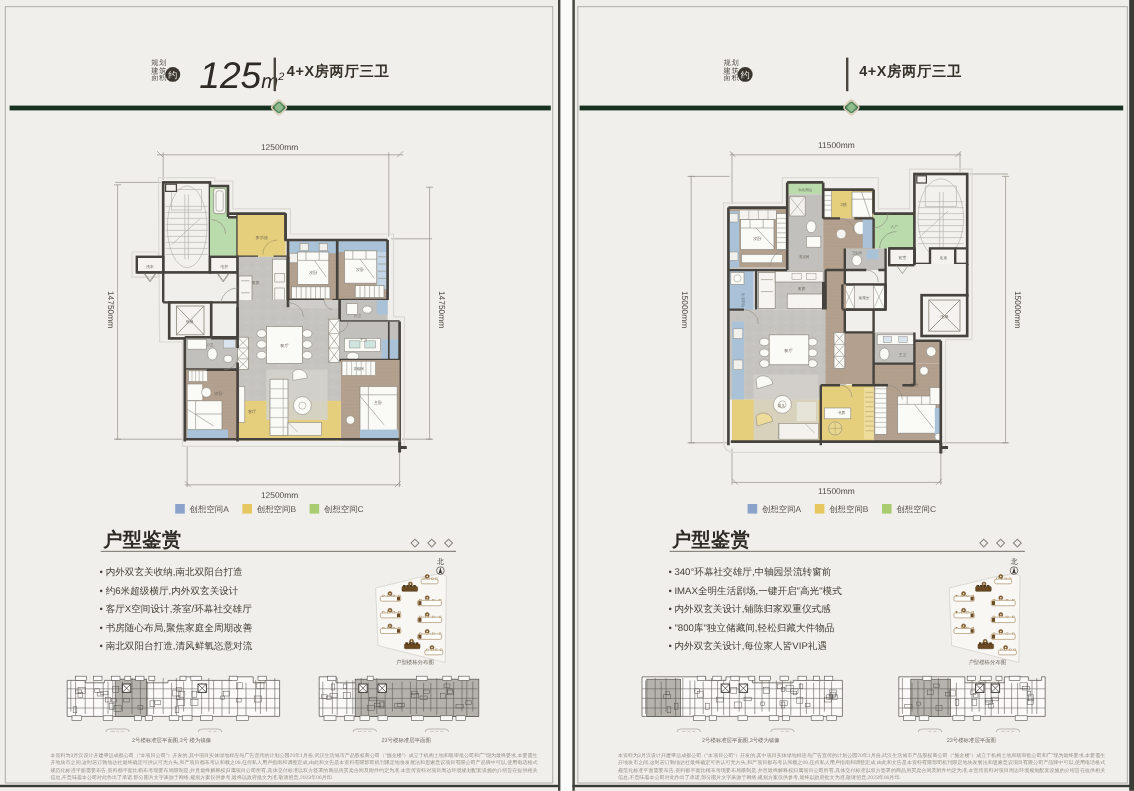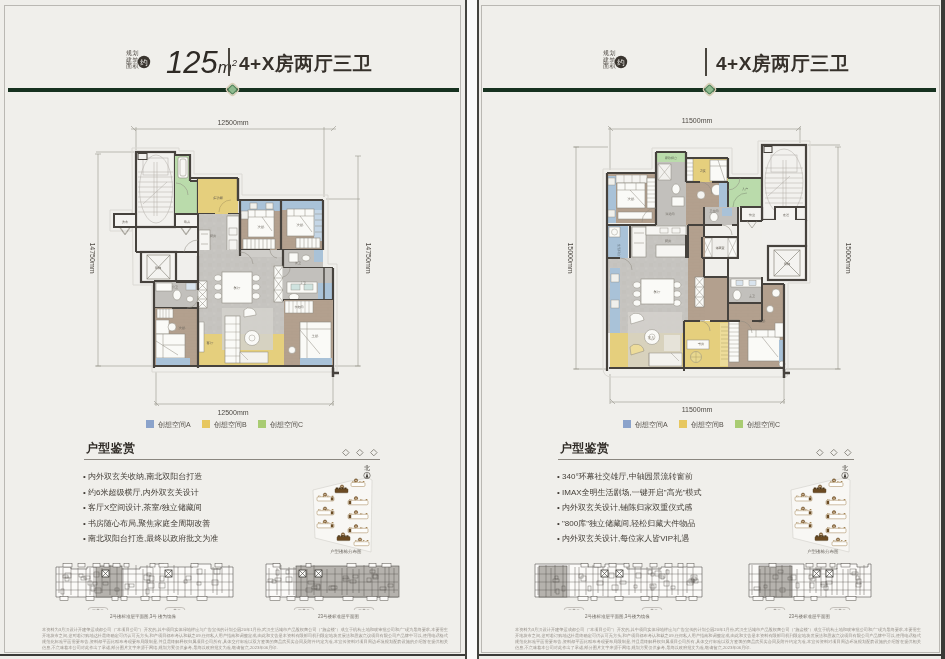--- a/index.html
+++ b/index.html
@@ -5,25 +5,25 @@
   html,body{margin:0;padding:0;} 
   body{width:945px;height:659px;position:relative;background:#fbfbfa;font-family:"Liberation Sans",sans-serif;overflow:hidden;}
   .page{position:absolute;top:0;height:659px;background:#efeeea;}
   #page1{left:0;width:466px;}
   #page2{left:477px;width:468px;}
   .frame{position:absolute;border:1px solid #bab8b3;background:#f0efeb;}
   .edge-bottom{position:absolute;top:654px;left:0;right:0;height:2px;background:#3a3a37;}
   .hdr{position:absolute;color:#36312b;}
   .small3{font-size:6px;line-height:6.5px;color:#4f4a44;letter-spacing:0.5px;}
   .bignum{font-size:31px;font-weight:400;letter-spacing:0px;color:#2e2a25;white-space:nowrap;}
-  .rtype{font-size:19px;font-weight:700;color:#36312b;letter-spacing:0.5px;white-space:nowrap;}
+  .rtype{font-size:12px;font-weight:700;color:#36312b;letter-spacing:0.5px;white-space:nowrap;}
   .gline{position:absolute;height:4px;background:#16311f;}
   .legend{position:absolute;font-size:7px;color:#55504a;}
   .legend span.sq{display:inline-block;width:8px;height:8px;vertical-align:-1px;margin-right:4px;}
-  .sectitle{position:absolute;font-size:12px;font-weight:700;color:#2e2a25;letter-spacing:0.3px;}
+  .sectitle{position:absolute;font-size:16px;font-weight:700;color:#2e2a25;letter-spacing:0.3px;}
   .secline{position:absolute;height:1px;background:#8a867f;}
   .bullets{position:absolute;font-size:8px;color:#423d36;line-height:15.6px;letter-spacing:0px;}
   .bullets div:before{content:"\2022  ";font-size:8px;}
   .cap{position:absolute;font-size:4.5px;color:#6e6962;}
   .fineprint{position:absolute;font-size:4.2px;line-height:6.1px;color:#958f88;text-align:justify;}
 </style>
 </head>
 <body>
 
 <div class="page" id="page1">
@@ -326,23 +326,23 @@
       <g fill="none" stroke="#8b8780" stroke-width="0.9">
         <rect x="3.5" y="3.3" width="4.6" height="4.6" transform="rotate(45 5.8 5.6)"></rect>
         <rect x="17.5" y="3.3" width="4.6" height="4.6" transform="rotate(45 19.8 5.6)"></rect>
         <rect x="31.5" y="3.3" width="4.6" height="4.6" transform="rotate(45 33.8 5.6)"></rect>
       </g>
     </svg>
 
   <div class="bullets" style="left:83px;top:469px;">
     <div>内外双玄关收纳,南北双阳台打造</div>
     <div>约6米超级横厅,内外双玄关设计</div>
-    <div>客厅X空间设计,茶室/独立储藏间</div>
+    <div>客厅X空间设计,茶室/环幕社交雄厅</div>
     <div>书房随心布局,聚焦家庭全周期改善</div>
-    <div>南北双阳台打造,最终以政府批文为准</div>
+    <div>南北双阳台打造,清风鲜氧恣意对流</div>
   </div>
 
   <svg id="map1" style="position:absolute;left:308px;top:458px;" width="80" height="100" viewBox="0 0 80 100">
       <polygon points="5,32 42,23 60,20 64,22 63,94 7,80" fill="#f8f7f4" stroke="#cbc8c2" stroke-width="0.5"></polygon>
       <text x="59" y="12" font-size="6" fill="#3c3832" text-anchor="middle">北</text>
       <circle cx="59" cy="17.5" r="3.2" fill="none" stroke="#3c3832" stroke-width="0.55"></circle>
       <path d="M59,14.8 L60.6,20.4 L59,19.3 L57.4,20.4 Z" fill="#3c3832"></path>
       <circle cx="48" cy="22.4" r="1.7" fill="#8a6333" stroke="#5d4420" stroke-width="0.4"></circle>
       <circle cx="48" cy="22.4" r="0.6" fill="#fdf8ef"></circle>
       <rect x="43" y="24.5" width="14" height="4" rx="1.2" fill="#fdfdfb" stroke="#a08050" stroke-width="0.5"></rect>

